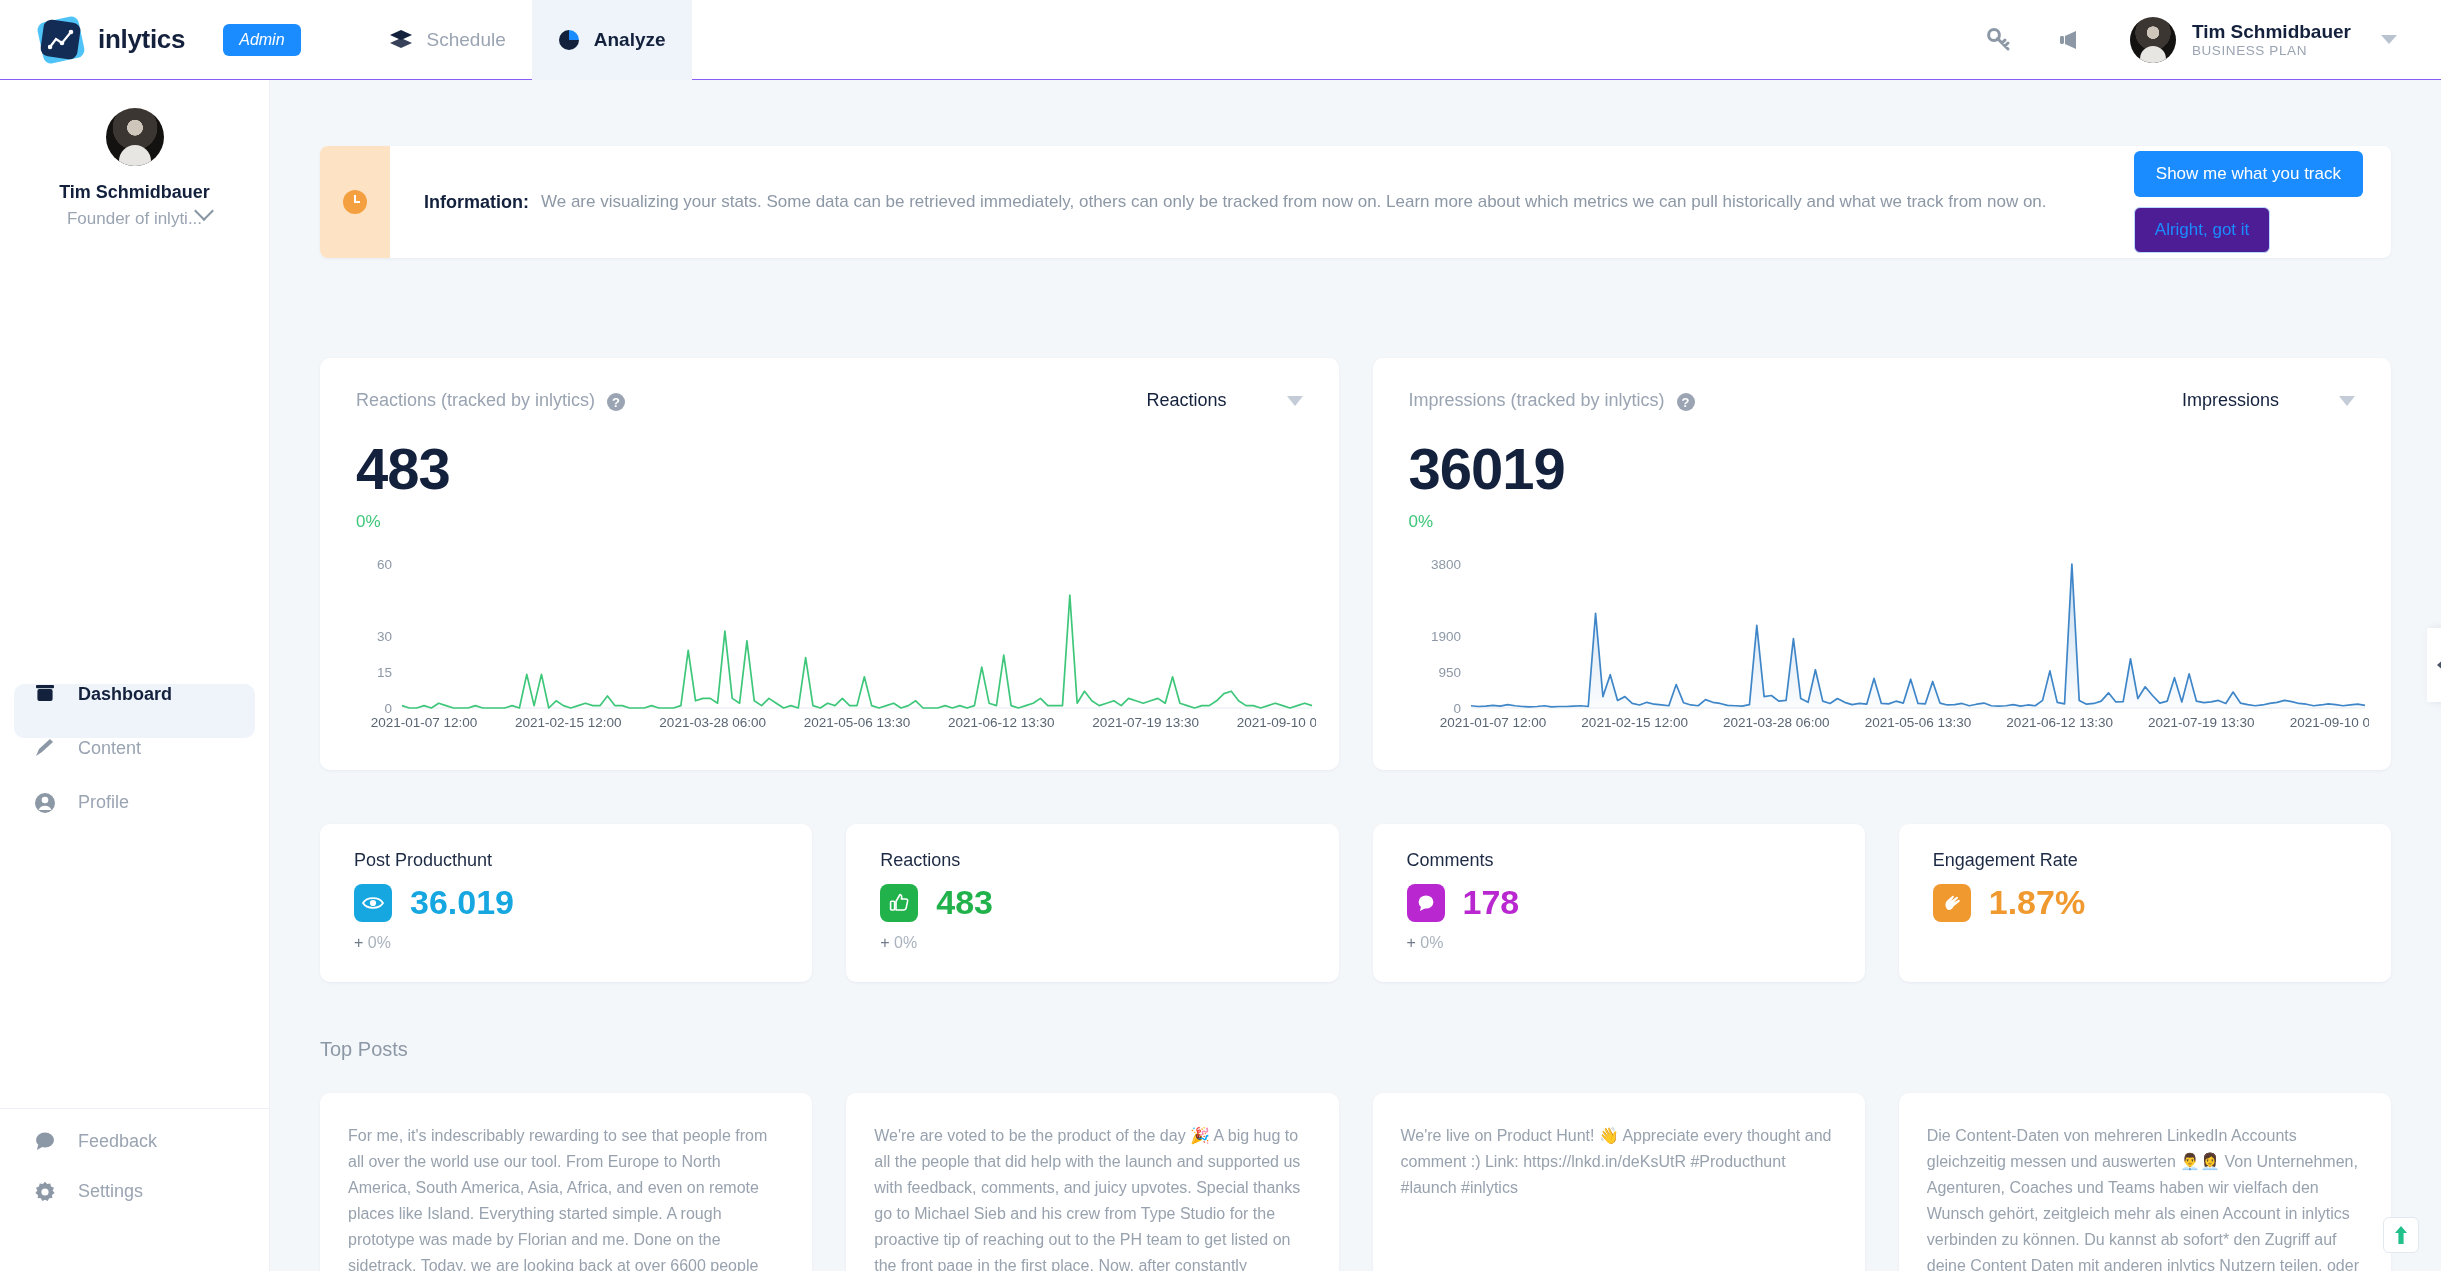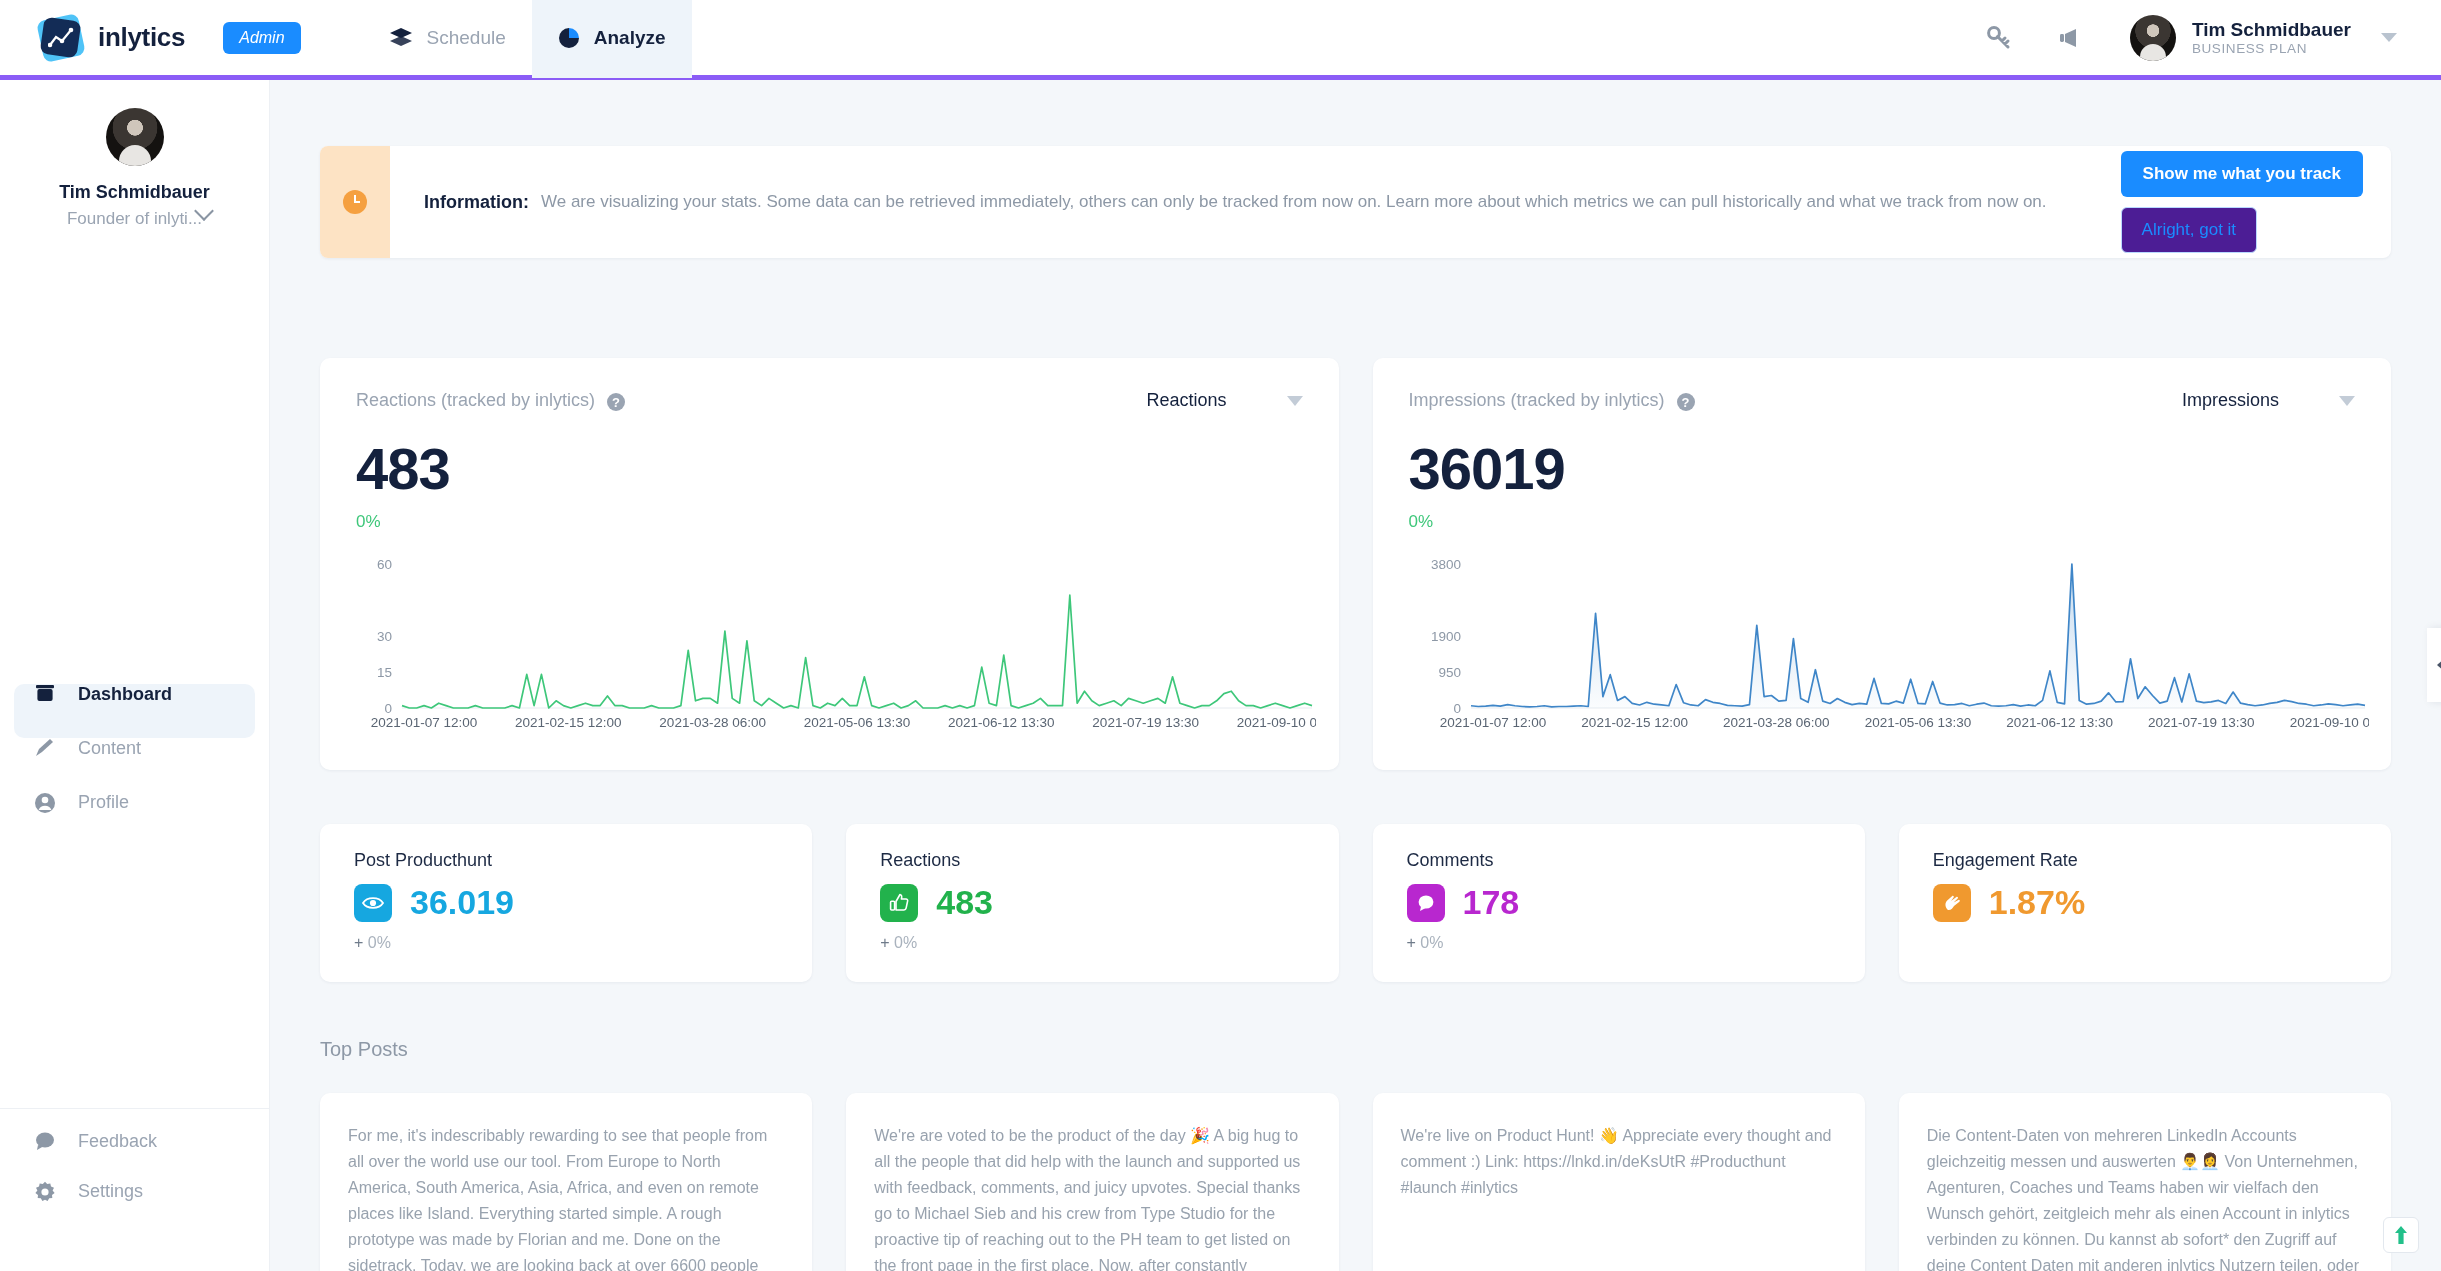--- a/index.html
+++ b/index.html
@@ -9,21 +9,21 @@
     font-family: "Liberation Sans", sans-serif;
     background: #f4f7fa;
     color: #1d2a44;
   }
   .app { position: relative; width: 2441px; height: 1271px; }
 
   
   .topbar {
     position: absolute; top: 0; left: 0; width: 2441px; height: 80px;
     background: #ffffff; display: flex; align-items: center;
-    border-bottom: 5px solid #8b5cf6; z-index: 30;
+    border-bottom: 1px solid #8b5cf6; z-index: 30;
   }
   .brand { display: flex; align-items: center; padding-left: 40px; gap: 16px; }
   .brand-logo { width: 42px; height: 42px; position: relative; }
   .brand-logo .sq1 {
     position: absolute; inset: 0; background: #4fc3f7; border-radius: 8px;
     transform: rotate(-12deg);
   }
   .brand-logo .sq2 {
     position: absolute; inset: 2px 3px 3px 2px; background: #132c56; border-radius: 8px;
     transform: rotate(8deg);
@@ -125,21 +125,21 @@
   }
   .info-clock::after {
     content: ""; position: absolute; left: 11px; top: 11px; width: 6px; height: 2px; background: #fff;
   }
   .info-body { flex: 1; display: flex; align-items: center; padding: 0 34px; }
   .info-label { font-size: 18px; font-weight: bold; color: #14213d; margin-right: 12px; white-space: nowrap; }
   .info-text { font-size: 17px; color: #8d98a6; }
   .info-actions { display: flex; flex-direction: column; justify-content: center; gap: 10px; padding-right: 28px; }
   .btn-primary {
     background: #1a8cff; color: #fff; border: none; border-radius: 6px;
-    font-size: 17px; padding: 13px 22px; cursor: pointer; font-family: inherit; white-space: nowrap; font-weight: bold;
+    font-size: 17px; padding: 13px 22px; cursor: pointer; font-family: inherit; white-space: nowrap;
   }
   .btn-outline {
     background: #4c1d95; color: #1a8cff; border: 1px solid #b9d9ff; border-radius: 6px;
     font-size: 17px; padding: 12px 20px; cursor: pointer; font-family: inherit;
     white-space: nowrap; align-self: flex-start;
   }
 
   
   .charts-row { display: flex; gap: 34px; margin-top: 100px; }
   .chart-card {

